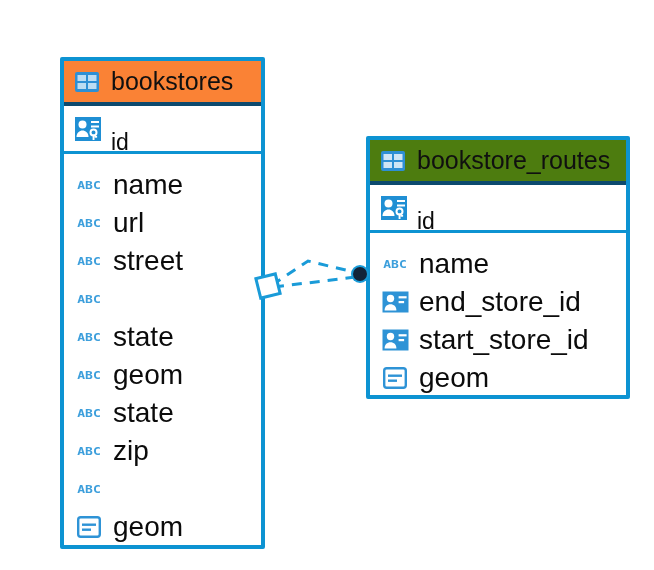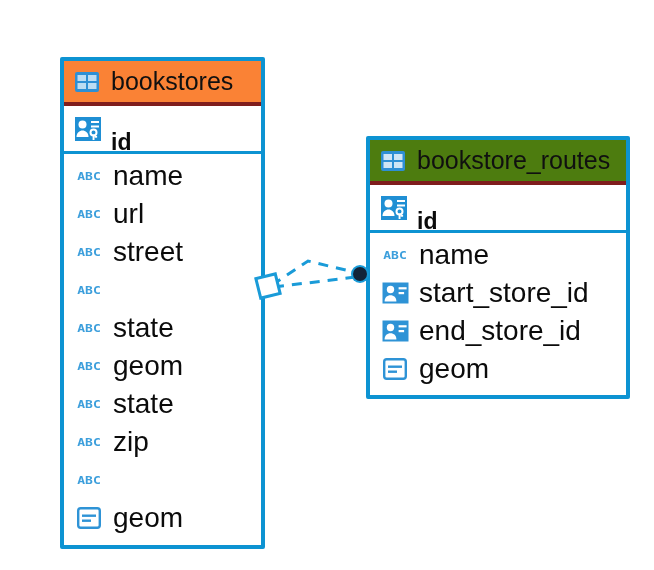--- a/index.html
+++ b/index.html
@@ -27,21 +27,21 @@
     background: #ffffff;
     border-radius: 2px;
   }
   .entity-header {
     display: flex;
     align-items: center;
     box-sizing: border-box;
     height: 45px;
     padding-left: 10px;
     gap: 11px;
-    border-bottom: 4px solid #7f1d1d;
+    border-bottom: 4px solid #0c4a6e;
   }
   .entity-header.orange { background: #fa8235; }
   .entity-header.grey   { background: #4d7c0f; }
   .entity-title {
     font-size: 25px;
     color: #101010;
     line-height: 1;
     white-space: nowrap;
   }
 
@@ -57,25 +57,25 @@
     height: 48px;
     border-bottom: 3px solid #0d93d2;
   }
   .field-label {
     font-size: 28px;
     color: #0b0b0b;
     line-height: 1;
     white-space: nowrap;
   }
   .field-row.pk .field-label {
-    font-weight: bold;
+    font-weight: normal;
     font-size: 23px;
     margin-top: 28px;
   }
-  .fields-wrap { padding-top: 3px; padding-bottom: 4px; }
+  .fields-wrap { padding-top: 12px; padding-bottom: 4px; }
 
   
   .icon {
     display: inline-flex;
     align-items: center;
     justify-content: center;
     flex: none;
   }
   .icon svg { display: block; }
 
@@ -236,34 +236,34 @@
       <div class="field-row">
         <span class="icon" style="width:30px;">
           <svg width="27" height="22" viewBox="0 0 27 22">
             <rect x="0.5" y="0.5" width="26" height="21" fill="#2e93d6"></rect>
             <circle cx="8.5" cy="7.5" r="3.7" fill="#ffffff"></circle>
             <path d="M2.6 19.5 c0-4 2.6-6.2 5.9-6.2 s5.9 2.2 5.9 6.2 z" fill="#ffffff"></path>
             <rect x="16.6" y="5.2" width="8" height="2.2" fill="#ffffff"></rect>
             <rect x="16.6" y="10" width="5.5" height="2.2" fill="#ffffff"></rect>
           </svg>
         </span>
-        <span class="field-label">start_store_id</span>
+        <span class="field-label">end_store_id</span>
       </div>
 
       <div class="field-row">
         <span class="icon" style="width:30px;">
           <svg width="27" height="22" viewBox="0 0 27 22">
             <rect x="0.5" y="0.5" width="26" height="21" fill="#2e93d6"></rect>
             <circle cx="8.5" cy="7.5" r="3.7" fill="#ffffff"></circle>
             <path d="M2.6 19.5 c0-4 2.6-6.2 5.9-6.2 s5.9 2.2 5.9 6.2 z" fill="#ffffff"></path>
             <rect x="16.6" y="5.2" width="8" height="2.2" fill="#ffffff"></rect>
             <rect x="16.6" y="10" width="5.5" height="2.2" fill="#ffffff"></rect>
           </svg>
         </span>
-        <span class="field-label">end_store_id</span>
+        <span class="field-label">start_store_id</span>
       </div>
 
       <div class="field-row">
         <span class="icon" style="width:30px;">
           <svg width="24" height="22" viewBox="0 0 24 22">
             <rect x="1.2" y="1.2" width="21.6" height="19.6" rx="2.5" fill="#ffffff" stroke="#2e93d6" stroke-width="2.4"></rect>
             <rect x="5" y="7.5" width="14" height="2.4" fill="#2e93d6"></rect>
             <rect x="5" y="12.5" width="9" height="2.4" fill="#2e93d6"></rect>
           </svg>
         </span>

